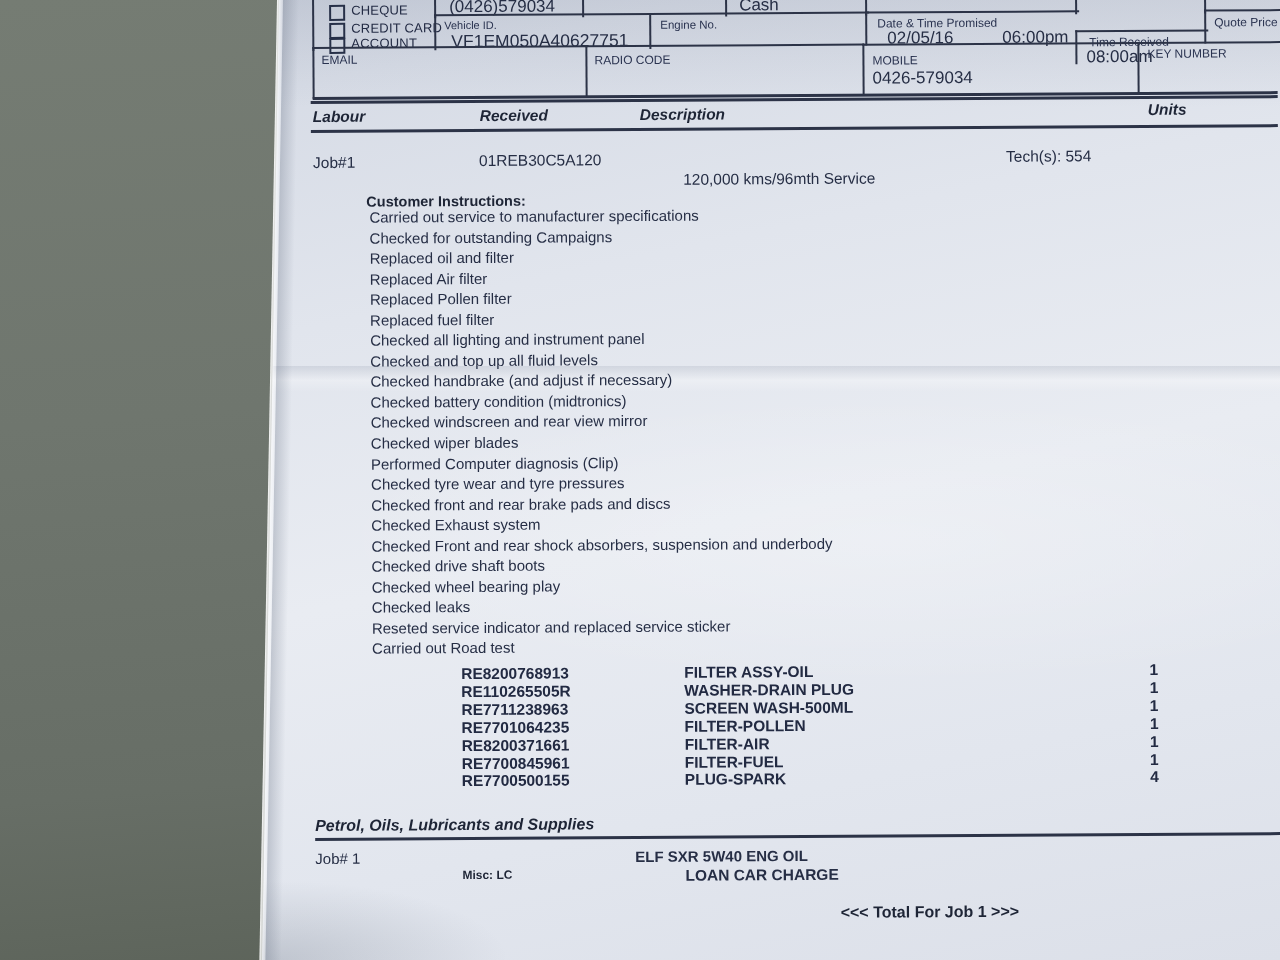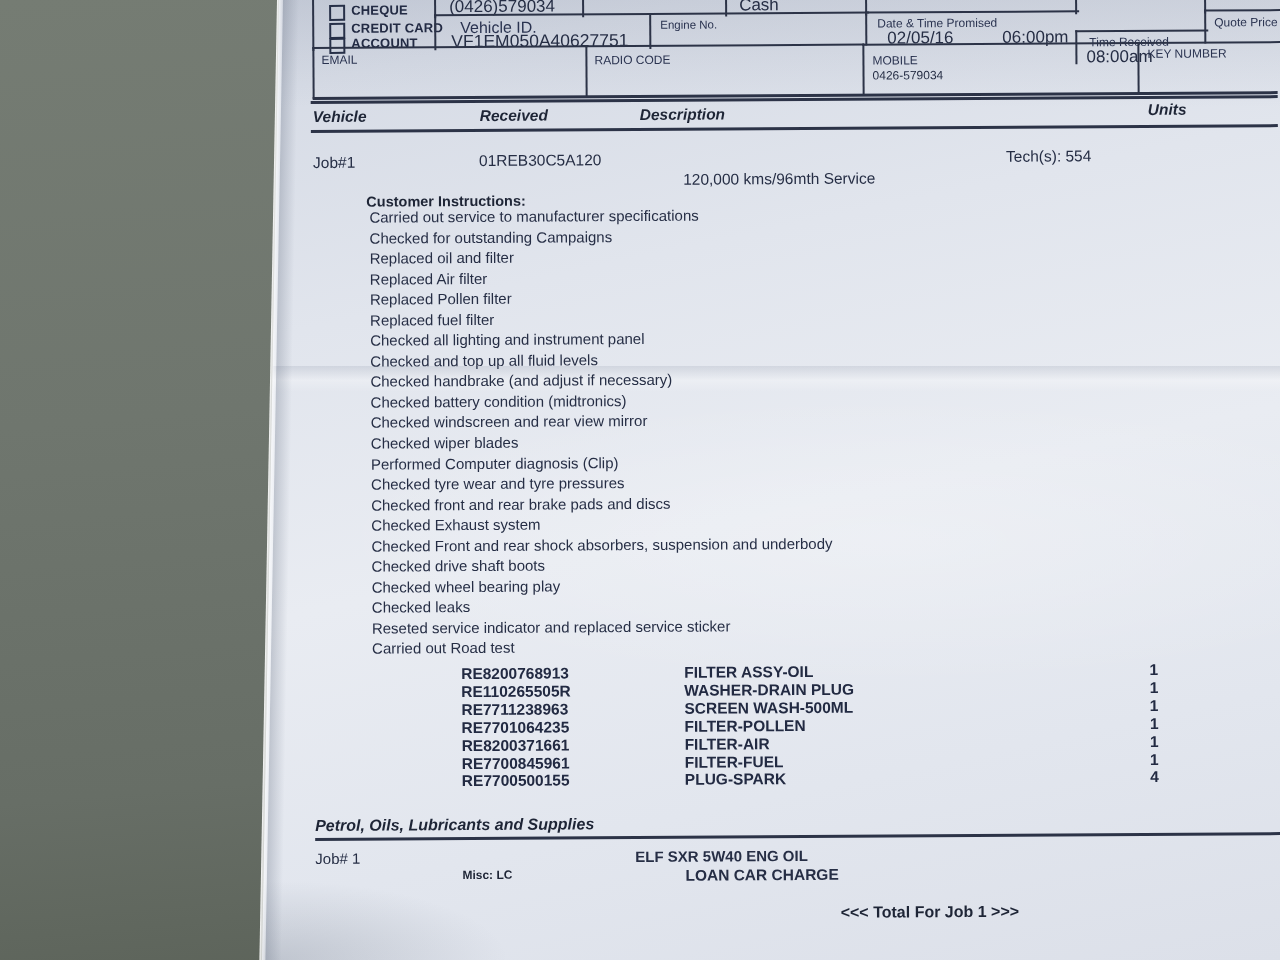--- a/index.html
+++ b/index.html
@@ -36,21 +36,21 @@
     background:radial-gradient(ellipse at 60% 50%,rgba(255,255,255,.22),rgba(255,255,255,0) 70%);}
   .corner-shade{position:absolute;left:250px;top:880px;width:260px;height:80px;
     background:radial-gradient(ellipse at 10% 100%,rgba(95,105,120,.25),rgba(95,105,120,0) 70%);}
   
   #content{position:absolute;left:0;top:0;width:1280px;height:960px;
     transform:rotate(-0.35deg);transform-origin:640px 480px;}
   .cell{position:absolute;border-top:2px solid var(--line);border-left:2px solid var(--line);}
   .lbl{position:absolute;font-size:12px;color:#2A3350;white-space:nowrap;}
   .val{position:absolute;font-size:17px;color:var(--ink);white-space:nowrap;}
   .cbx{position:absolute;width:12px;height:12px;border:2.2px solid #273048;background:transparent;}
-  .cbl{position:absolute;font-size:13px;font-weight:bold;color:#232B44;letter-spacing:.2px;white-space:nowrap;}
+  .cbl{position:absolute;font-size:13px;font-weight:normal;color:#232B44;letter-spacing:.2px;white-space:nowrap;}
   .rule{position:absolute;background:var(--line);height:2.5px;}
   .colhead{position:absolute;font-size:15.5px;font-weight:bold;font-style:italic;color:var(--ink-bold);white-space:nowrap;}
   .body-txt{position:absolute;font-size:15.5px;color:var(--ink);white-space:nowrap;}
   #instructions{position:absolute;left:371px;top:206px;width:720px;}
   #instructions .instr{font-size:15px;line-height:20.55px;color:var(--ink);white-space:nowrap;}
   #parts{position:absolute;left:460px;top:664px;width:697px;}
   .prow{display:grid;grid-template-columns:223px 445px 1fr;font-weight:bold;
     font-size:15.5px;line-height:17.9px;color:#222A42;white-space:nowrap;}
   .pqty{text-align:right;}
   .b{font-weight:bold;color:var(--ink-bold);}
@@ -85,21 +85,21 @@
         </div>
         <div class="cell" style="left:585px;top:-24px;width:145px;height:39px;"></div>
         <div class="cell" style="left:728px;top:-24px;width:142px;height:39px;">
           <div class="val" style="left:12px;top:18px;">Cash</div>
         </div>
         <div class="cell" style="left:868px;top:-24px;width:212px;height:39px;"></div>
         <div class="cell" style="left:1078px;top:-24px;width:131px;height:39px;"></div>
         <div class="cell" style="left:1207px;top:-24px;width:80px;height:39px;"></div>
 
         <div class="cell" style="left:437px;top:13px;width:217px;height:34px;">
-          <div class="lbl" style="left:24px;top:3px;font-size:16px;">Vehicle ID.</div>
+          <div class="lbl" style="left:8px;top:3px;font-size:11px;">Vehicle ID.</div>
           <div class="val" style="left:15px;top:15px;font-size:17.5px;">VF1EM050A40627751</div>
         </div>
         <div class="cell" style="left:652px;top:13px;width:218px;height:34px;">
           <div class="lbl" style="left:9px;top:4px;font-size:11.5px;">Engine No.</div>
         </div>
         <div class="cell" style="left:868px;top:13px;width:212px;height:32px;">
           <div class="lbl" style="left:10px;top:3px;">Date &amp; Time Promised</div>
           <div class="val" style="left:20px;top:15px;">02/05/16</div>
           <div class="val" style="left:135px;top:15px;">06:00pm</div>
         </div>
@@ -112,31 +112,31 @@
         </div>
 
         <div class="cell" style="left:315px;top:45px;width:273px;height:50px;">
           <div class="lbl" style="left:7px;top:4px;">EMAIL</div>
         </div>
         <div class="cell" style="left:588px;top:45px;width:277px;height:50px;">
           <div class="lbl" style="left:7px;top:6px;">RADIO CODE</div>
         </div>
         <div class="cell" style="left:865px;top:45px;width:275px;height:50px;">
           <div class="lbl" style="left:8px;top:8px;text-align:center;">MOBILE</div>
-          <div class="val" style="left:8px;top:23px;font-size:12px;">0426-579034</div>
+          <div class="val" style="left:8px;top:23px;font-size:17px;">0426-579034</div>
         </div>
         <div class="cell" style="left:1140px;top:45px;width:147px;height:50px;">
           <div class="lbl" style="left:8px;top:3px;">KEY NUMBER</div>
         </div>
         <div class="rule" style="left:315px;top:95px;width:965px;height:3px;"></div>
       </div>
 
       <div>
         <div class="rule" style="left:313px;top:99px;width:967px;"></div>
-        <div class="colhead" style="left:315px;top:106px;">Vehicle</div>
+        <div class="colhead" style="left:315px;top:106px;">Labour</div>
         <div class="colhead" style="left:482px;top:106px;">Received</div>
         <div class="colhead" style="left:642px;top:106px;">Description</div>
         <div class="colhead" style="left:1150px;top:104px;">Units</div>
         <div class="rule" style="left:313px;top:128px;width:967px;"></div>
 
         <div class="body-txt" style="left:315px;top:152px;">Job#1</div>
         <div class="body-txt" style="left:481px;top:151px;">01REB30C5A120</div>
         <div class="body-txt" style="left:1008px;top:150px;">Tech(s): 554</div>
         <div class="body-txt" style="left:685px;top:171px;">120,000 kms/96mth Service</div>
 

